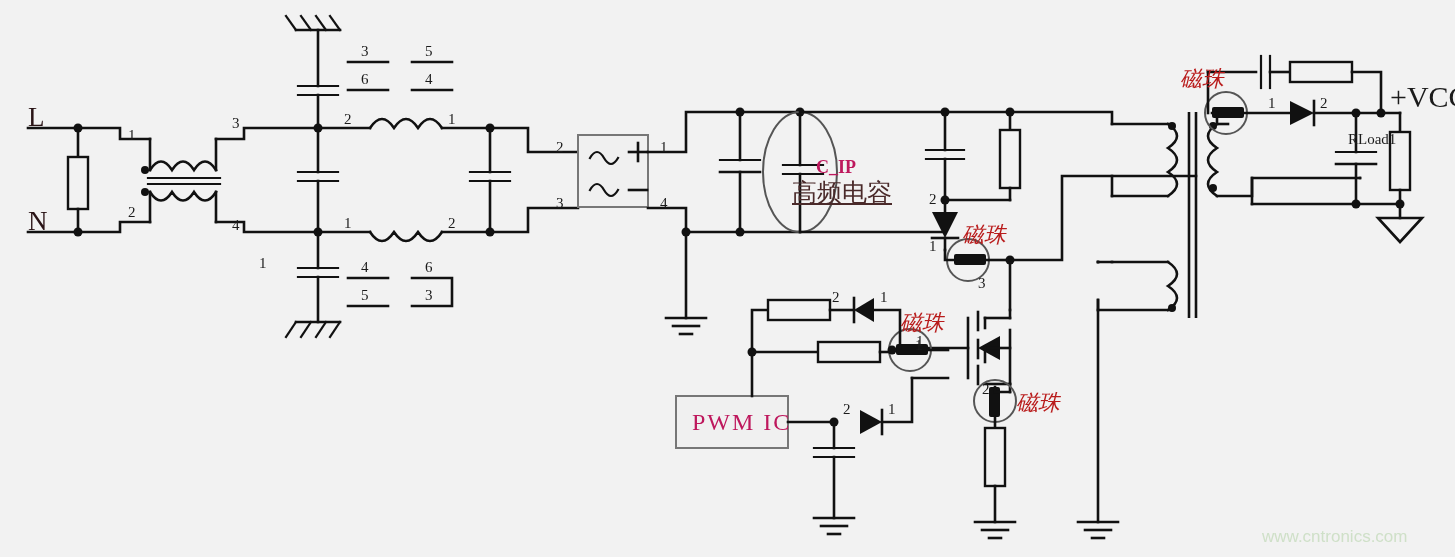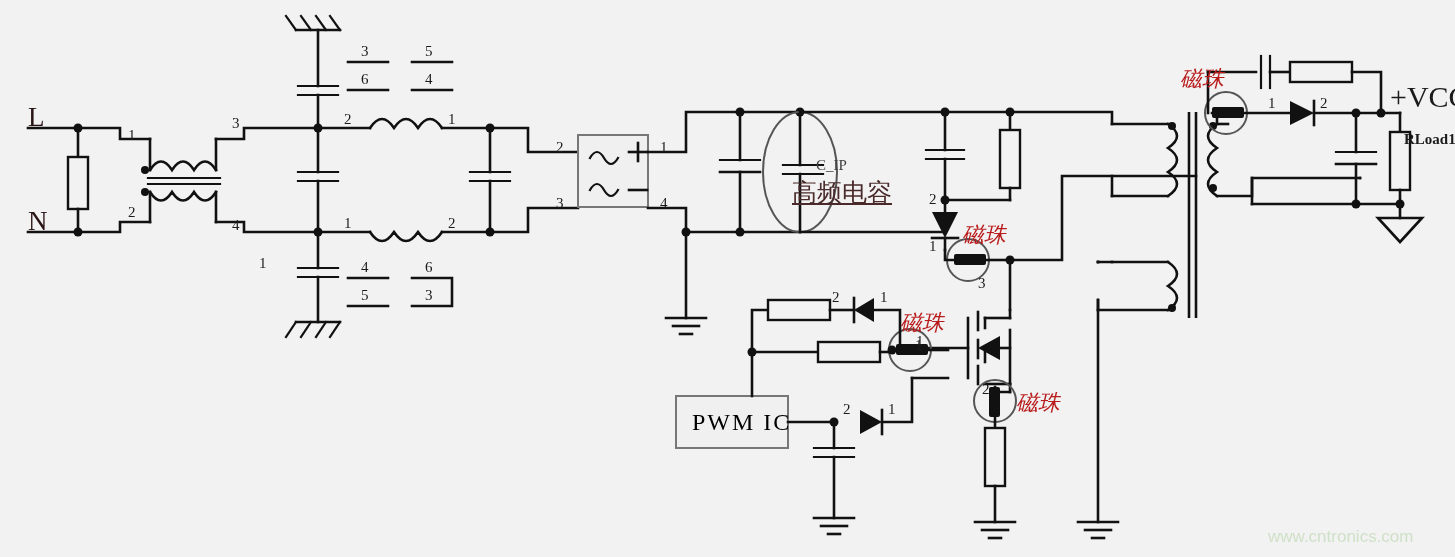--- a/index.html
+++ b/index.html
@@ -5,25 +5,25 @@
 <style>
   html,body{margin:0;padding:0;background:#f2f2f2;}
   body{font-family:"Liberation Serif", serif;}
   #root{position:relative;width:1455px;height:557px;background:#f2f2f2;overflow:hidden;}
   #sheet{position:absolute;left:0;top:0;width:1455px;height:557px;}
   .lbl{position:absolute;white-space:nowrap;line-height:1;}
   .pin{font-family:"Liberation Serif",serif;font-size:15px;color:#1b1b1b;}
   .termlbl{font-family:"Liberation Serif",serif;font-size:27px;color:#2a1416;}
   .vcc{font-family:"Liberation Serif",serif;font-size:30px;color:#1b1b1b;}
   .rload{font-family:"Liberation Serif",serif;font-size:15px;color:#1b1b1b;}
-  .cip{font-family:"Liberation Serif",serif;font-size:15px;color:#404040;}
+  .cip{font-family:"Liberation Serif",serif;font-size:18px;color:#be185d;font-weight:bold;}
   .cn{font-family:"DejaVu Sans",sans-serif;font-size:22px;color:#b91c1c;font-style:italic;}
   .cnbig{font-family:"DejaVu Sans",sans-serif;font-size:25px;color:#4a2a2a;}
-  .pwmtxt{font-family:"Liberation Serif",serif;font-size:24px;color:#000000;letter-spacing:2px;text-align:center;}
-  .wm{font-family:"Liberation Sans",sans-serif;font-size:17px;color:#cfe0c8;margin-left:6px;}
+  .pwmtxt{font-family:"Liberation Serif",serif;font-size:24px;color:#be185d;letter-spacing:2px;text-align:center;}
+  .wm{font-family:"Liberation Sans",sans-serif;font-size:17px;color:#cfe0c8;}
 </style>
 </head>
 <body>
 
 <div id="root">
 
   <svg id="sheet" viewBox="0 0 1455 557">
     <defs>
       <style>
         .w{stroke:#111;stroke-width:2.6;fill:none;stroke-linecap:square;}
@@ -403,16 +403,16 @@
   <div class="lbl pin" style="left:832px;top:290px;">2</div>
   <div class="lbl pin" style="left:880px;top:290px;">1</div>
   <div class="lbl pin" style="left:916px;top:334px;">1</div>
   <div class="lbl pin" style="left:843px;top:402px;">2</div>
   <div class="lbl pin" style="left:888px;top:402px;">1</div>
 
   <div class="lbl cn" style="left:1180px;top:68px;">磁珠</div>
   <div class="lbl pin" style="left:1268px;top:96px;">1</div>
   <div class="lbl pin" style="left:1320px;top:96px;">2</div>
   <div class="lbl vcc" style="left:1390px;top:82px;">+VCC</div>
-  <div class="lbl rload" style="left:1404px;top:132px;font-weight:bold;">RLoad1</div>
+  <div class="lbl rload" style="left:1348px;top:132px;">RLoad1</div>
 
   <div class="lbl wm" style="left:1262px;top:528px;">www.cntronics.com</div>
 </div>
 
 </body></html>

